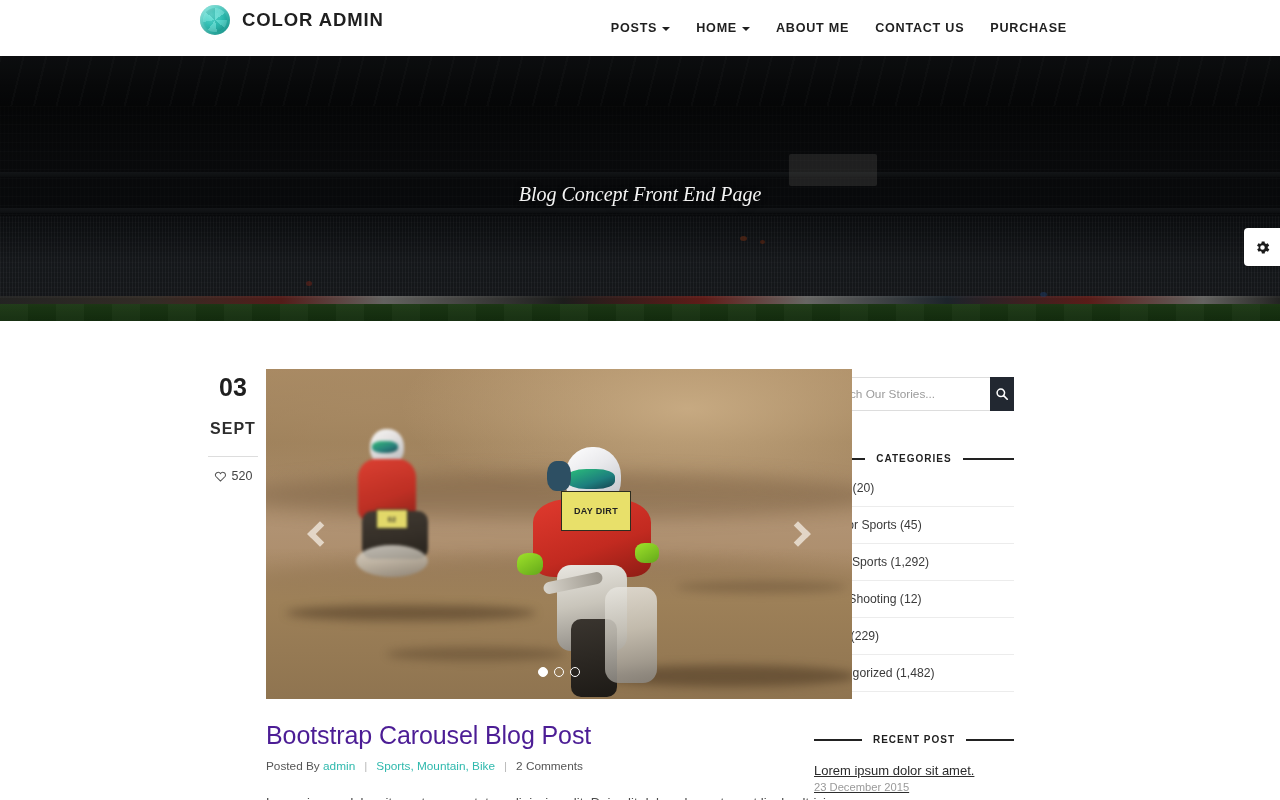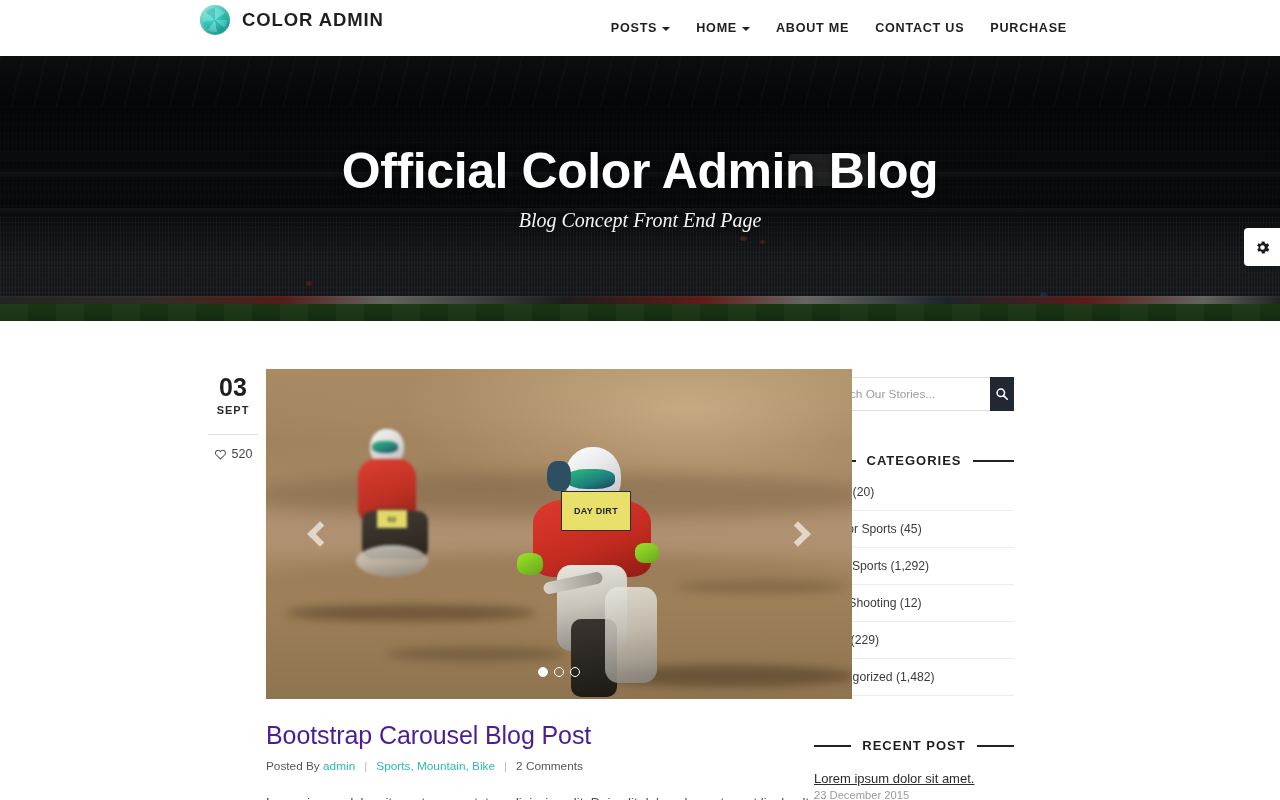--- a/index.html
+++ b/index.html
@@ -155,22 +155,22 @@
     width: 1280px;
     padding: 48px 200px 0 200px;
     display: flex; align-items: flex-start;
   }
   .content-col { width: 586px; flex: none; display: flex; align-items: flex-start; }
   .date-col {
     width: 66px; flex: none; text-align: center; padding-top: 6px; margin-right: 0;
   }
   .date-day { font-size: 25px; font-weight: bold; color: #1f1f1f; line-height: 1; }
   .date-mon {
-    font-size: 11px; font-weight: bold; letter-spacing: 1px;
-    color: #2d2d2d; margin-top: 4px;
+    font-size: 16px; font-weight: bold; letter-spacing: 1px;
+    color: #2d2d2d; margin-top: 20px;
   }
   .date-div { height: 1px; background: #dddddd; margin: 18px 8px 0 8px; }
   .likes {
     margin-top: 12px; font-size: 12.5px; color: #444;
     display: flex; align-items: center; justify-content: center; gap: 5px;
     cursor: pointer;
   }
 
   .post { width: 586px; flex: none; }
   .carousel {
@@ -277,21 +277,21 @@
   .search-btn {
     width: 36px; background: #222831; border: none; cursor: pointer;
     display: flex; align-items: center; justify-content: center;
   }
   .widget-title {
     display: flex; align-items: center; gap: 11px;
     margin-top: 42px; margin-bottom: 6px;
   }
   .widget-title .line { flex: 1; height: 2px; background: #222; }
   .widget-title .txt {
-    font-size: 13px; font-weight: bold; letter-spacing: 1px; color: #1f1f1f;
+    font-size: 10px; font-weight: bold; letter-spacing: 1px; color: #1f1f1f;
     white-space: nowrap;
   }
   .cat-list { list-style: none; }
   .cat-item {
     font-size: 12.2px; color: #3a3a3a; padding: 11px 0 11px 0;
     border-bottom: 1px solid #ececec; cursor: pointer;
   }
   .recent-item { padding-top: 12px; text-decoration: underline; }
   .recent-title { font-size: 13px; color: #2b2b2b; cursor: pointer; }
   .recent-date { font-size: 11.2px; color: #9a9a9a; margin-top: 3px; }
@@ -335,21 +335,20 @@
     <div class="adboard"></div>
     <div class="pitch"></div>
     <div class="crowd-spark" style="left:740px;top:180px;width:7px;height:5px;background:#e05a22;"></div>
     <div class="crowd-spark" style="left:760px;top:184px;width:5px;height:4px;background:#d14a18;"></div>
     <div class="crowd-spark" style="left:306px;top:225px;width:6px;height:5px;background:#c33a26;"></div>
     <div class="crowd-spark" style="left:1040px;top:236px;width:7px;height:5px;background:#2d5fa8;"></div>
     <div class="crowd-spark" style="left:789px;top:98px;width:88px;height:32px;background:#d7d4cc;border-radius:2px;opacity:.28;"></div>
   </div>
   <div class="hero-dark"></div>
   <div class="hero-content">
-    <h1 class="hero-title">Official Color Admin Blog</h1>
     <div class="hero-sub">Blog Concept Front End Page</div>
   </div>
   <div class="settings-tab">
     <svg width="17" height="17" viewBox="0 0 24 24">
       <path fill="#1b1b1b" d="M19.4 13a7.8 7.8 0 0 0 0-2l2.1-1.6-2-3.4-2.5 1a7.6 7.6 0 0 0-1.7-1l-.4-2.6h-4l-.4 2.6c-.6.2-1.2.6-1.7 1l-2.5-1-2 3.4L6.6 11a7.8 7.8 0 0 0 0 2l-2.1 1.6 2 3.4 2.5-1c.5.4 1.1.8 1.7 1l.4 2.6h4l.4-2.6c.6-.2 1.2-.6 1.7-1l2.5 1 2-3.4-2.3-1.6zM12 15.2A3.2 3.2 0 1 1 12 8.8a3.2 3.2 0 0 1 0 6.4z"></path>
     </svg>
   </div>
 </div>
 
 <div class="page">

